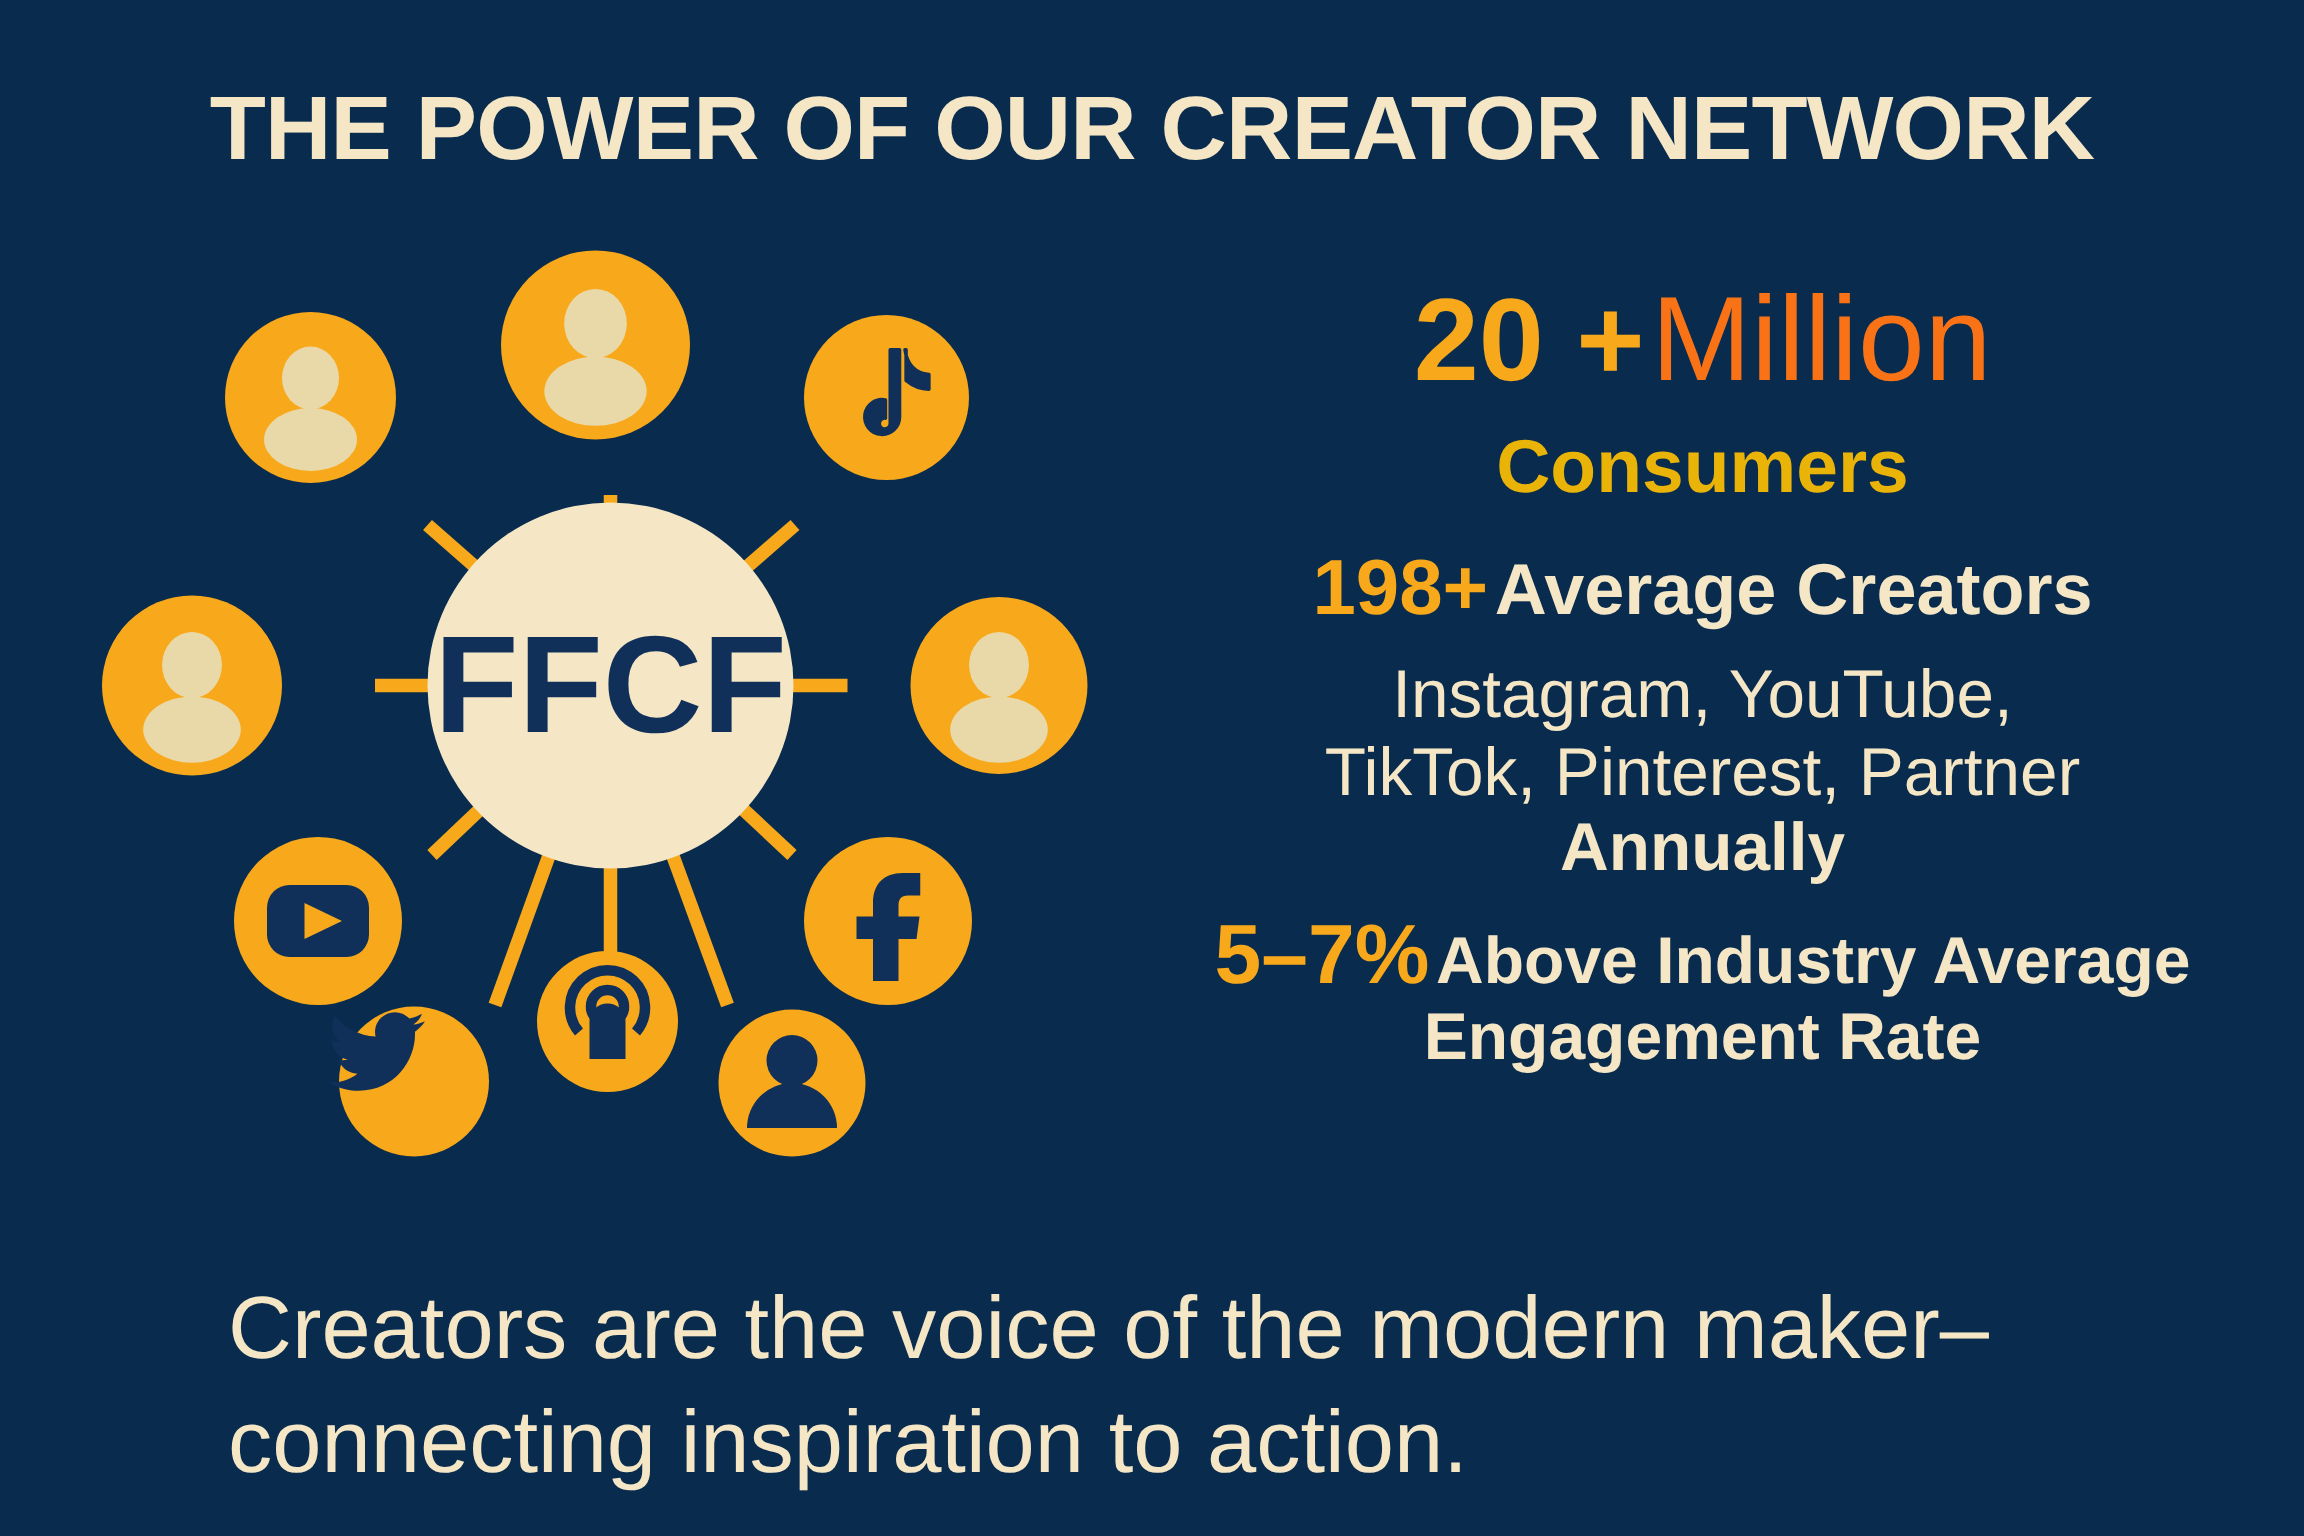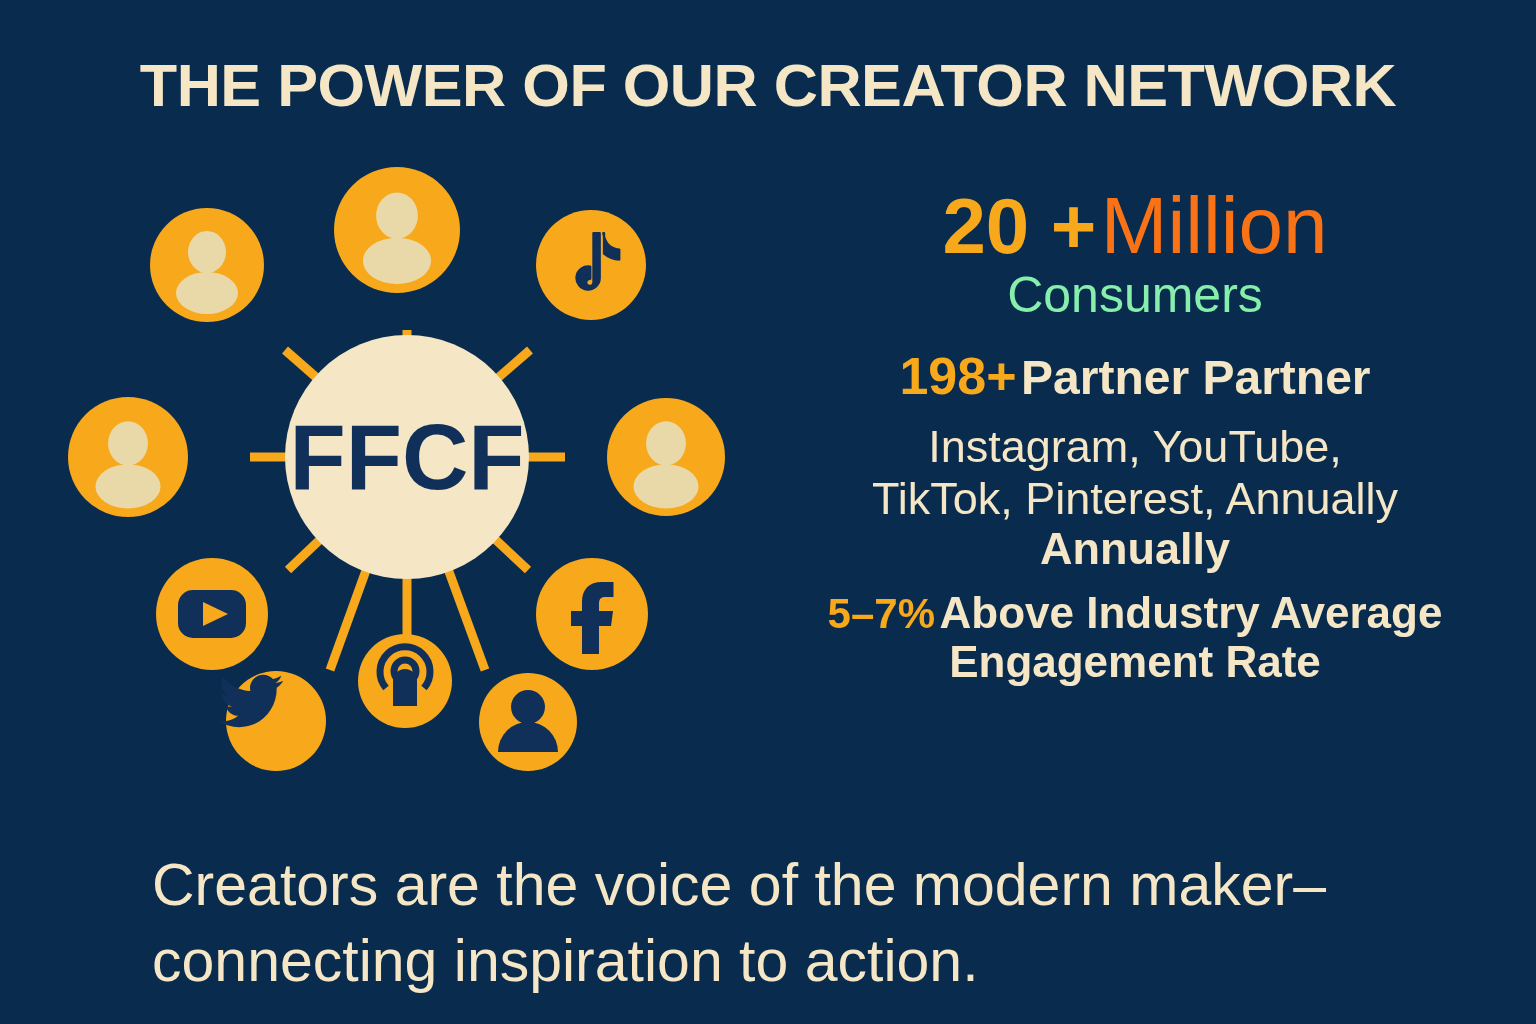--- a/index.html
+++ b/index.html
@@ -64,37 +64,37 @@
     font-size: 78px;
     font-weight: bold;
     letter-spacing: 0px;
   }
   .hero-word {
     color: #f97316;
     font-size: 80px;
     font-weight: normal;
   }
   .hero-sub {
-    color: #86efac;
+    color: #eab308;
     font-size: 50px;
-    font-weight: normal;
+    font-weight: bold;
     line-height: 1.1;
-    margin-top: 2px;
+    margin-top: 18px;
   }
 
   .row-line {
     white-space: nowrap;
     line-height: 1.12;
   }
   .num-accent {
     color: #F7A81B;
     font-size: 52px;
     font-weight: bold;
   }
-  .num-accent.small { font-size: 42px; }
+  .num-accent.small { font-size: 56px; }
   .text-cream {
     color: #F5E7C6;
     font-size: 48px;
     font-weight: bold;
   }
 
   .platforms {
     color: #F5E7C6;
     font-size: 45px;
     font-weight: normal;
@@ -256,27 +256,27 @@
       <span class="hero-word">Million</span>
     </div>
     <div class="hero-sub">Consumers</div>
   </div>
 
   <div class="gap-md"></div>
 
   <div class="stat-block">
     <div class="row-line">
       <span class="num-accent">198+</span>
-      <span class="text-cream">Partner Partner</span>
+      <span class="text-cream">Average Creators</span>
     </div>
   </div>
 
   <div class="platforms">
     <div>Instagram, YouTube,</div>
-    <div>TikTok, Pinterest, Annually</div>
+    <div>TikTok, Pinterest, Partner</div>
   </div>
 
   <div class="stat-block">
     <div class="sub-cream">Annually</div>
   </div>
 
   <div class="gap-sm"></div>
 
   <div class="stat-block">
     <div class="row-line">

